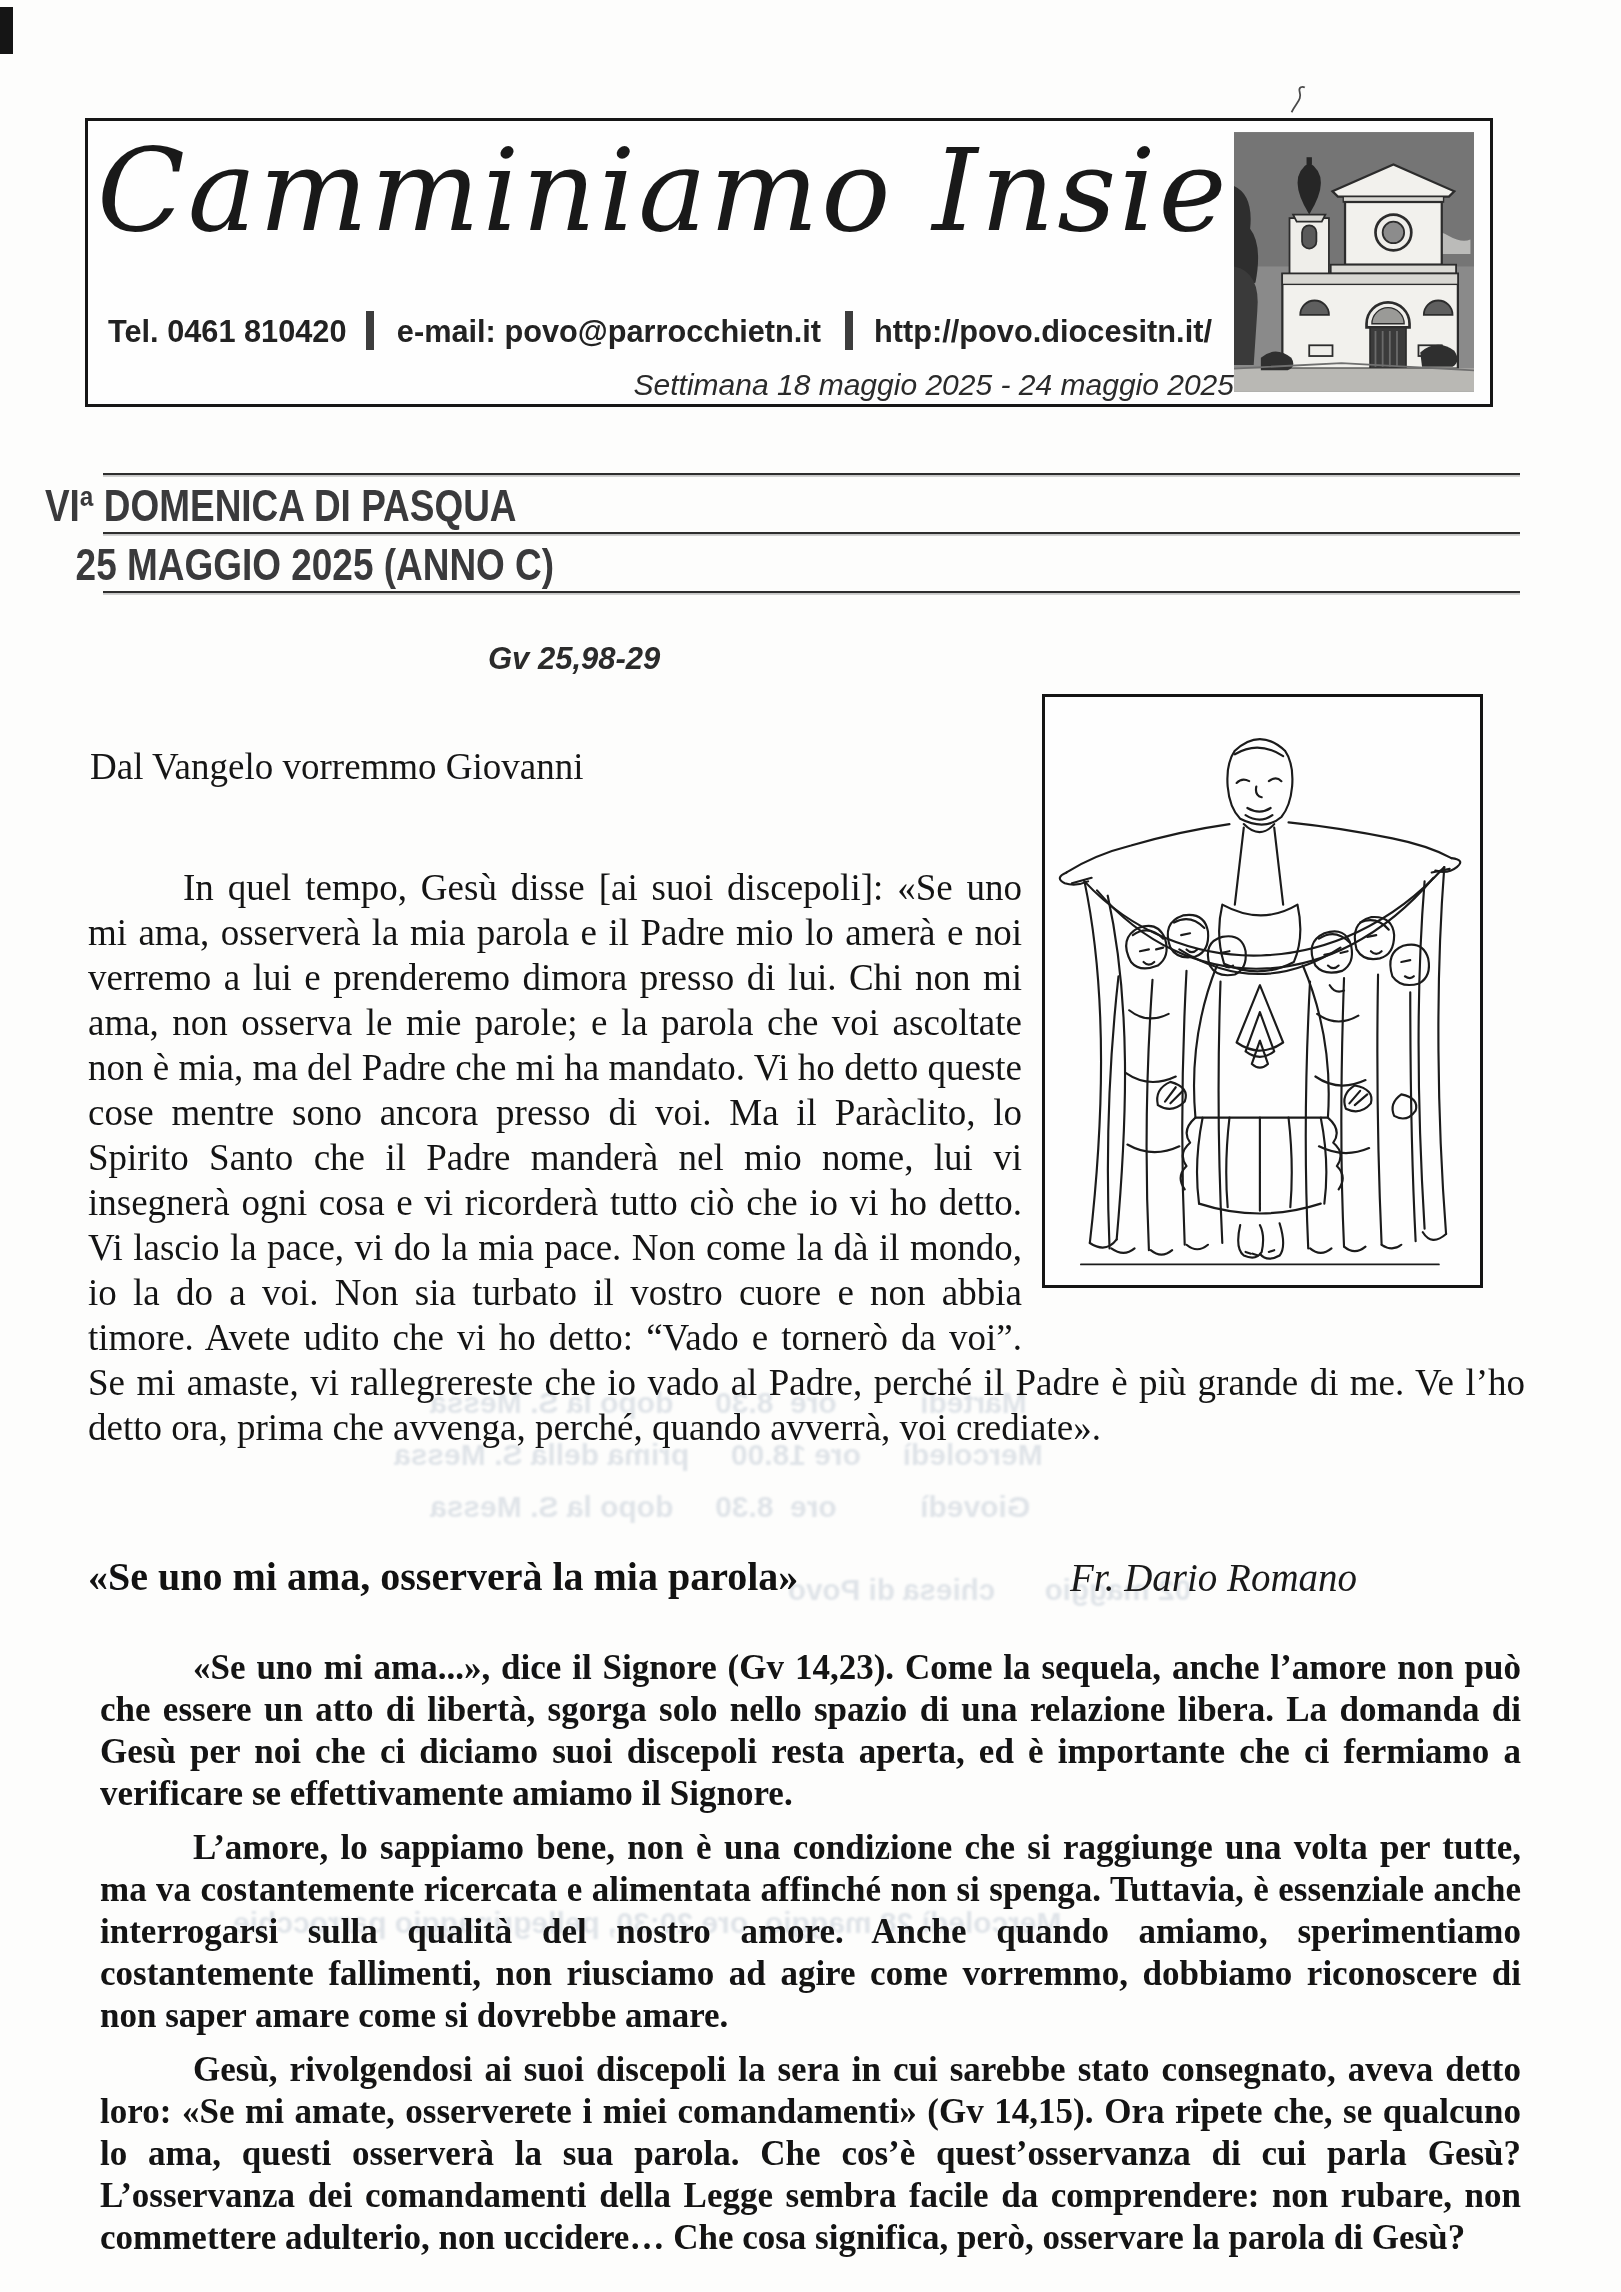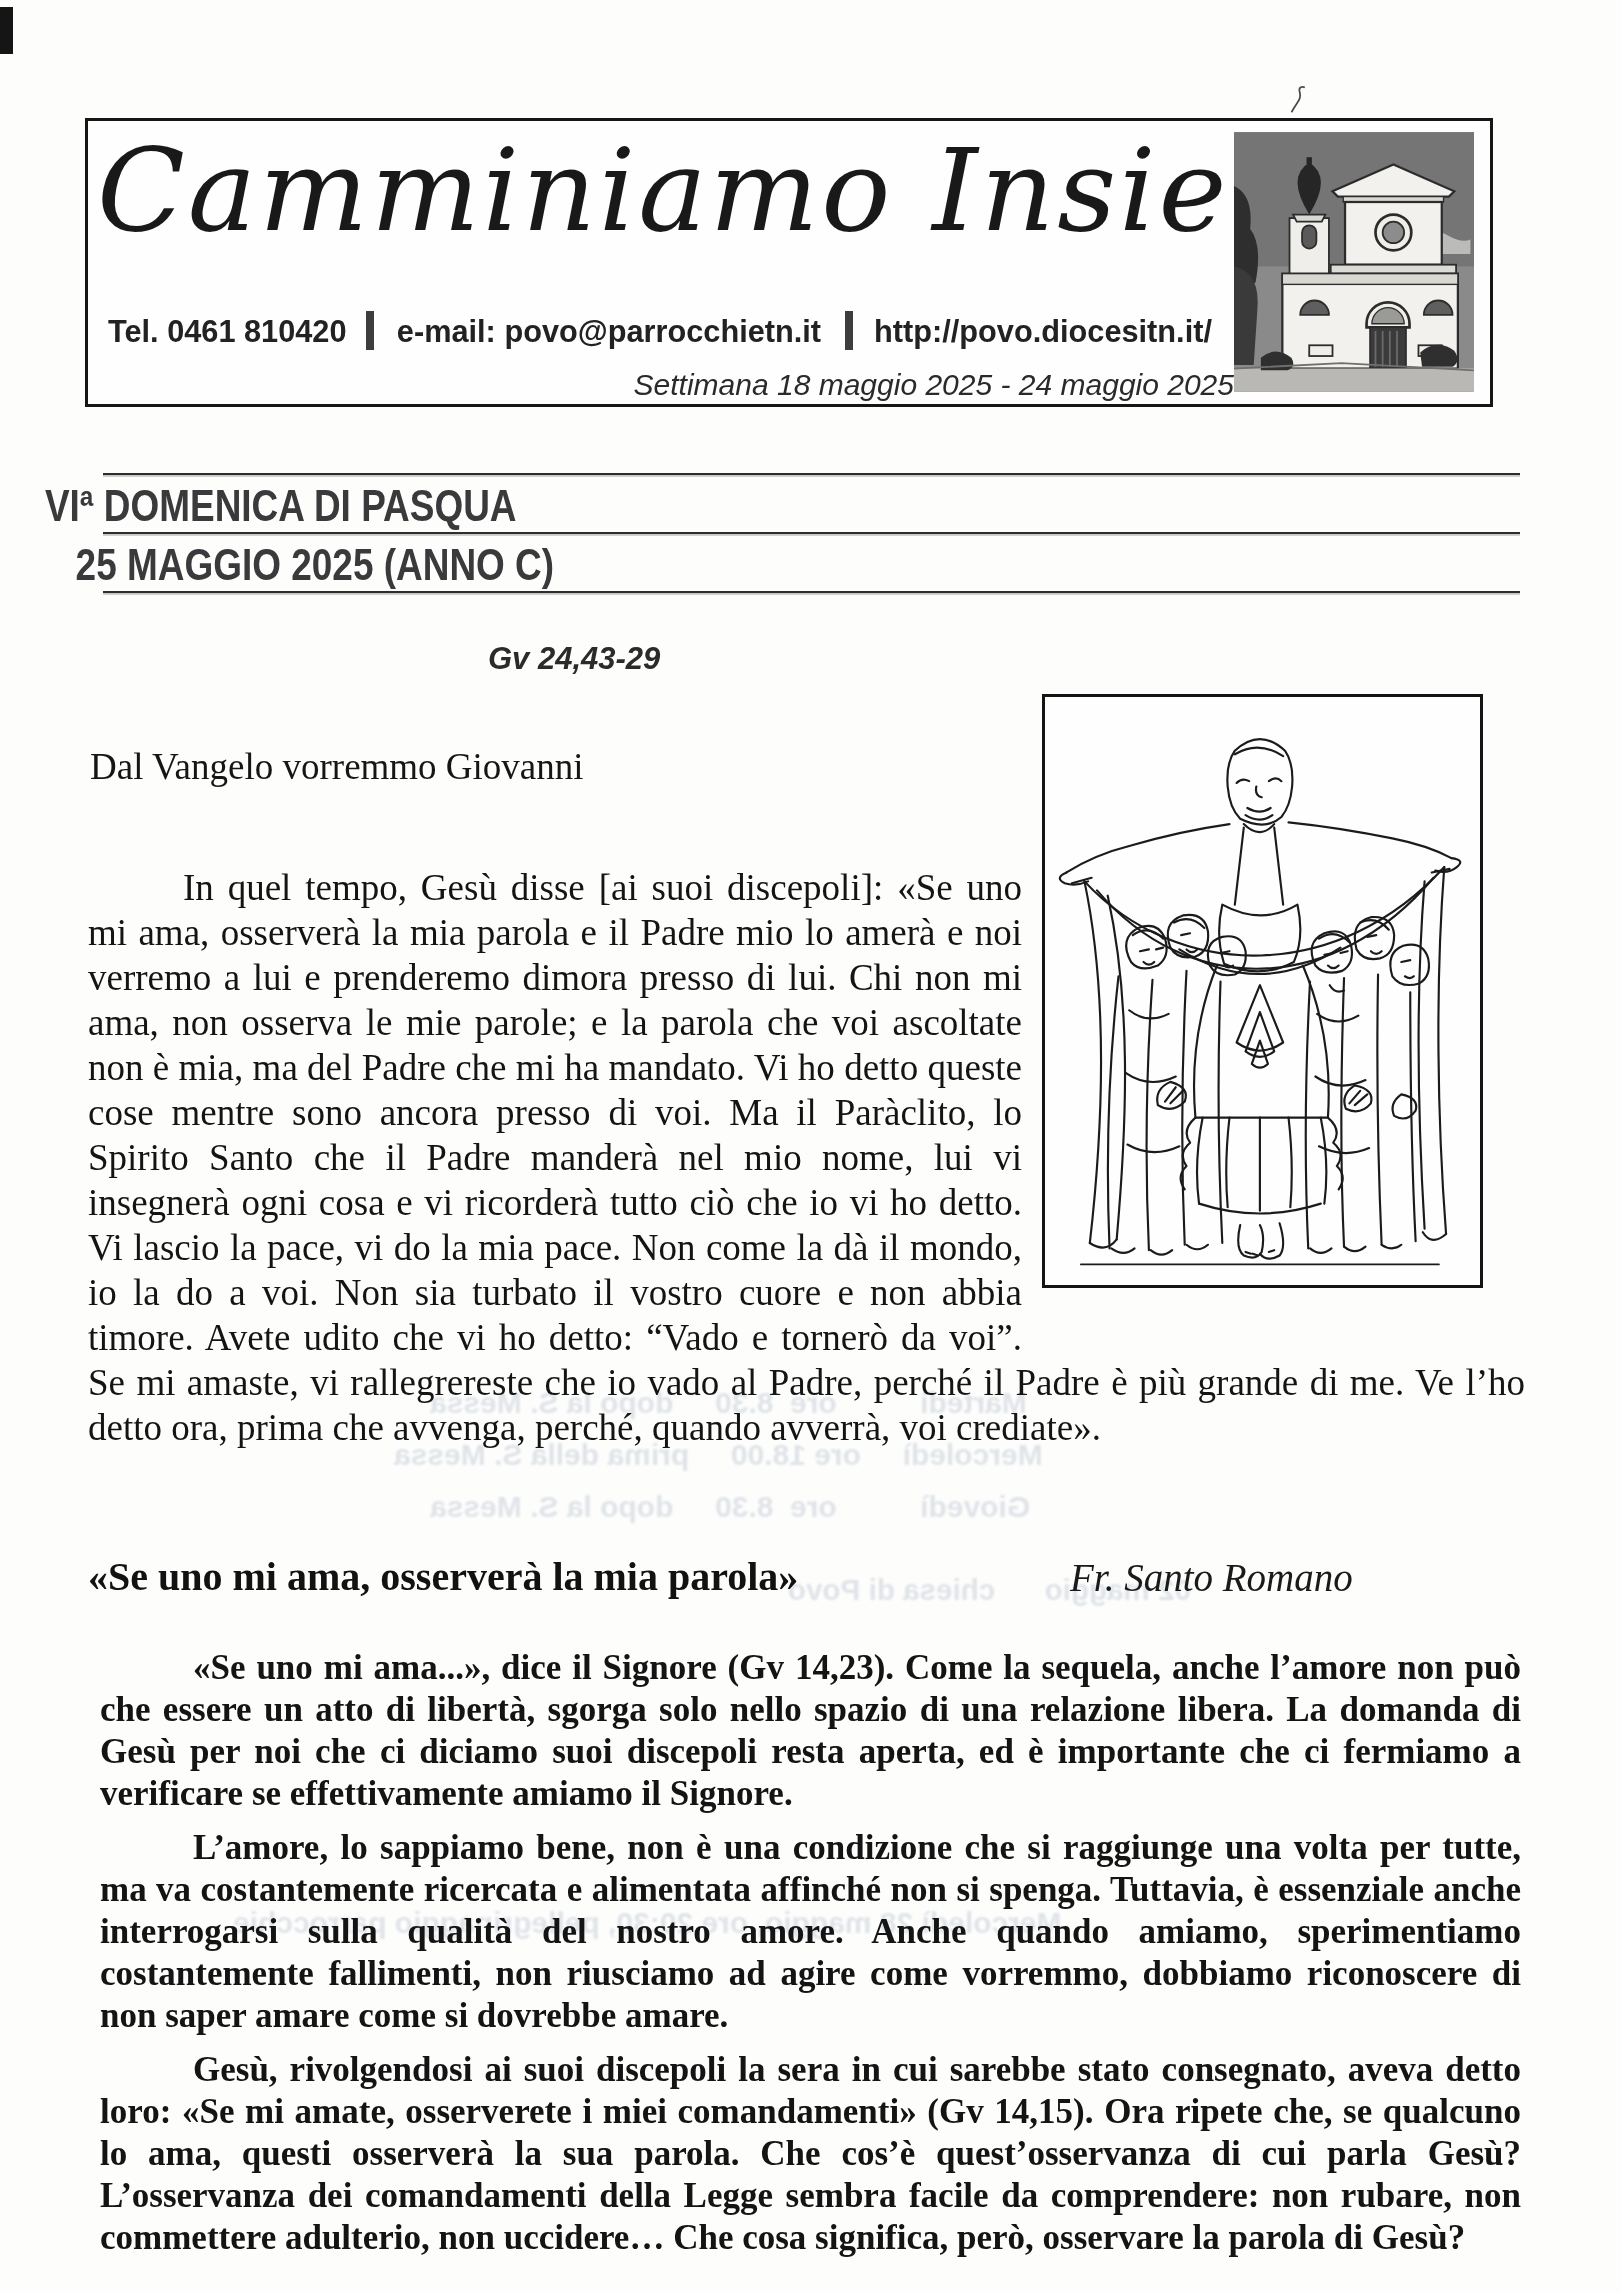--- a/index.html
+++ b/index.html
@@ -157,21 +157,21 @@
   <div class="rule" style="top:473px;"></div>
   <div class="feast-line" style="top:482px;">
     <span class="cond">VIª DOMENICA DI PASQUA</span>
   </div>
   <div class="rule" style="top:532px;"></div>
   <div class="feast-line" style="top:541px;padding-left:30px;">
     <span class="cond">25 MAGGIO 2025 (ANNO C)</span>
   </div>
   <div class="rule" style="top:591px;"></div>
 
-  <div class="gospel-ref">Gv 24,43-29</div>
+  <div class="gospel-ref">Gv 25,98-29</div>
   <div class="gospel-intro">Dal Vangelo vorremmo Giovanni</div>
 
   <div class="illustration">
     <svg width="428" height="580" viewBox="0 0 478 648">
       <g fill="none" stroke="#1b1b1b" stroke-width="2.4" stroke-linecap="round" stroke-linejoin="round">
 
         <path d="M212,60 q28,-26 56,0 q10,14 8,40 q-2,22 -12,34 q-18,16 -46,2 q-12,-12 -14,-36 q-2,-26 8,-40 z"></path>
         <path d="M212,64 q26,-16 54,2 M214,96 q6,-6 14,-2 M250,94 q8,-6 14,0"></path>
         <path d="M236,100 q-2,10 6,12 M226,124 q14,8 26,0 M224,132 q16,10 30,0"></path>
 
@@ -233,21 +233,21 @@
       </g>
     </svg>
   </div>
 
   <div class="gospel-text">
     <div class="float-spacer"></div>
     <p>In quel tempo, Gesù disse [ai suoi discepoli]: «Se uno mi ama, osserverà la mia parola e il Padre mio lo amerà e noi verremo a lui e prenderemo dimora presso di lui. Chi non mi ama, non osserva le mie parole; e la parola che voi ascoltate non è mia, ma del Padre che mi ha mandato. Vi ho detto queste cose mentre sono ancora presso di voi. Ma il Paràclito, lo Spirito Santo che il Padre manderà nel mio nome, lui vi insegnerà ogni cosa e vi ricorderà tutto ciò che io vi ho detto. Vi lascio la pace, vi do la mia pace. Non come la dà il mondo, io la do a voi. Non sia turbato il vostro cuore e non abbia timore. Avete udito che vi ho detto: “Vado e tornerò da voi”. Se mi amaste, vi rallegrereste che io vado al Padre, perché il Padre è più grande di me. Ve l’ho detto ora, prima che avvenga, perché, quando avverrà, voi crediate».</p>
   </div>
 
   <div class="refl-title">«Se uno mi ama, osserverà la mia parola»</div>
-  <div class="refl-author">Fr. Santo Romano</div>
+  <div class="refl-author">Fr. Dario Romano</div>
 
   <div class="refl-body">
     <p>«Se uno mi ama...», dice il Signore (Gv 14,23). Come la sequela, anche l’amore non può che essere un atto di libertà, sgorga solo nello spazio di una relazione libera. La domanda di Gesù per noi che ci diciamo suoi discepoli resta aperta, ed è importante che ci fermiamo a verificare se effettivamente amiamo il Signore.</p>
     <p>L’amore, lo sappiamo bene, non è una condizione che si raggiunge una volta per tutte, ma va costantemente ricercata e alimentata affinché non si spenga. Tuttavia, è essenziale anche interrogarsi sulla qualità del nostro amore. Anche quando amiamo, sperimentiamo costantemente fallimenti, non riusciamo ad agire come vorremmo, dobbiamo riconoscere di non saper amare come si dovrebbe amare.</p>
     <p>Gesù, rivolgendosi ai suoi discepoli la sera in cui sarebbe stato consegnato, aveva detto loro: «Se mi amate, osserverete i miei comandamenti» (Gv 14,15). Ora ripete che, se qualcuno lo ama, questi osserverà la sua parola. Che cos’è quest’osservanza di cui parla Gesù? L’osservanza dei comandamenti della Legge sembra facile da comprendere: non rubare, non commettere adulterio, non uccidere… Che cosa significa, però, osservare la parola di Gesù?</p>
   </div>
 
 </div>
 
 

